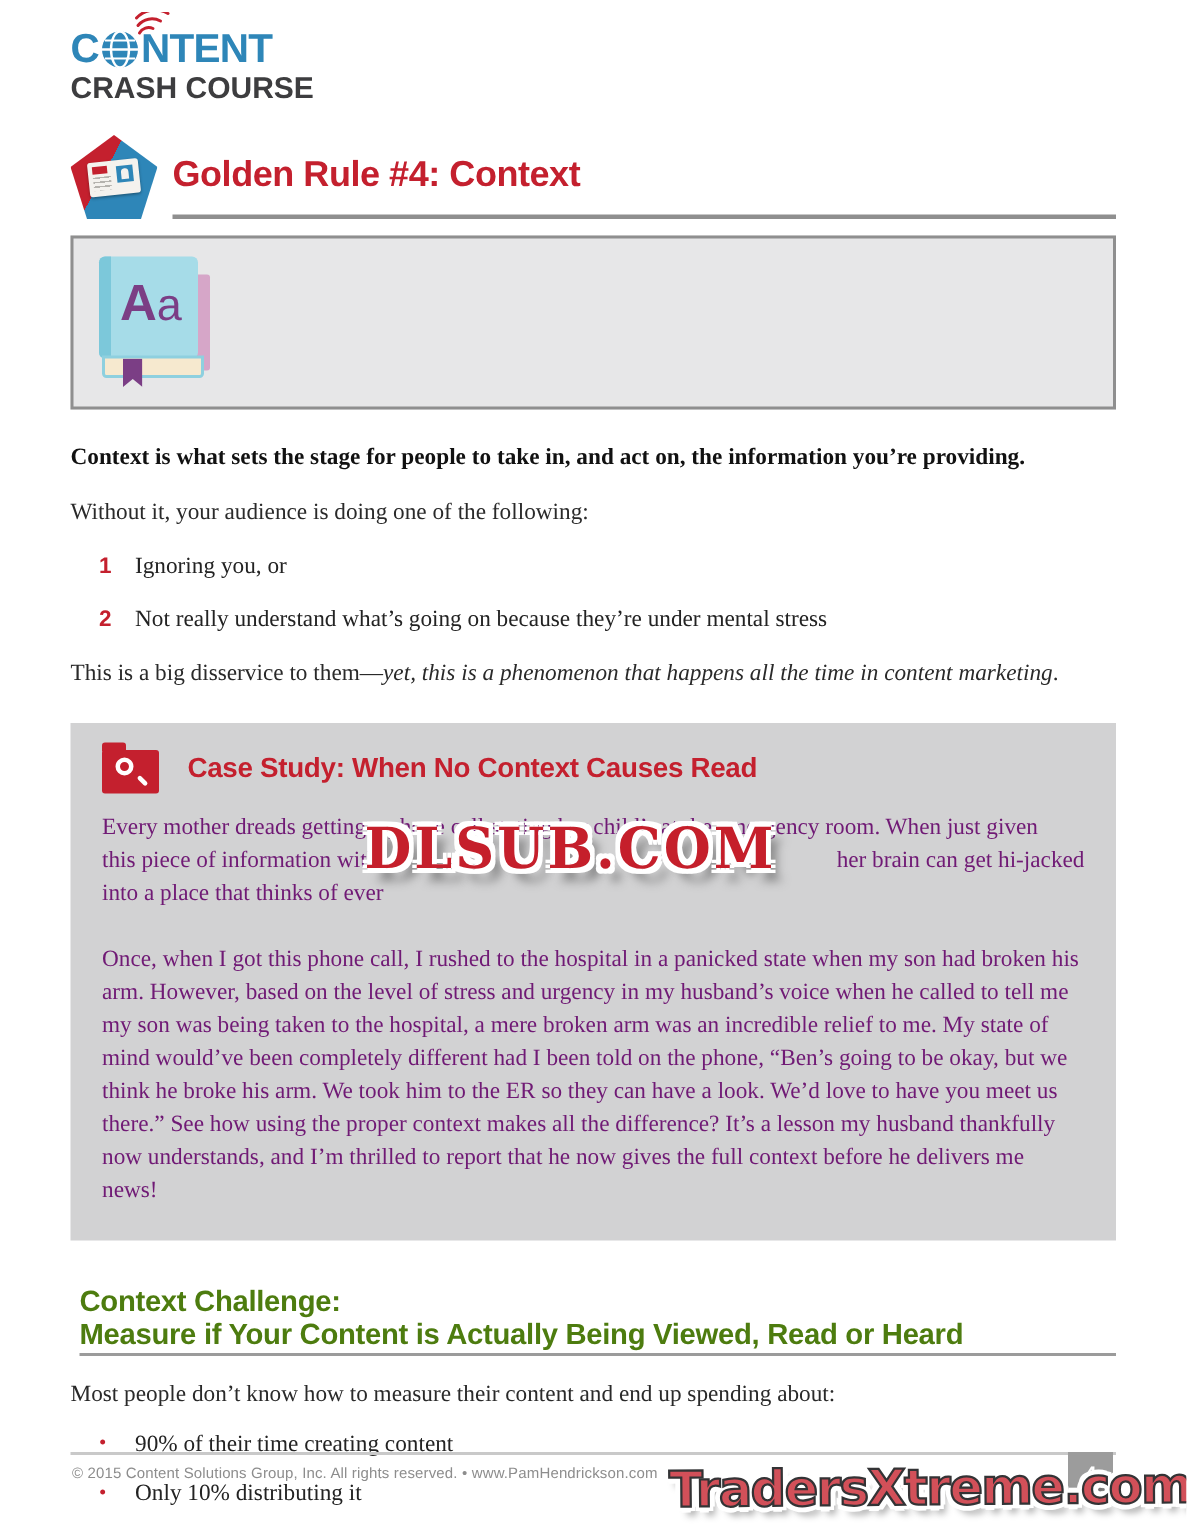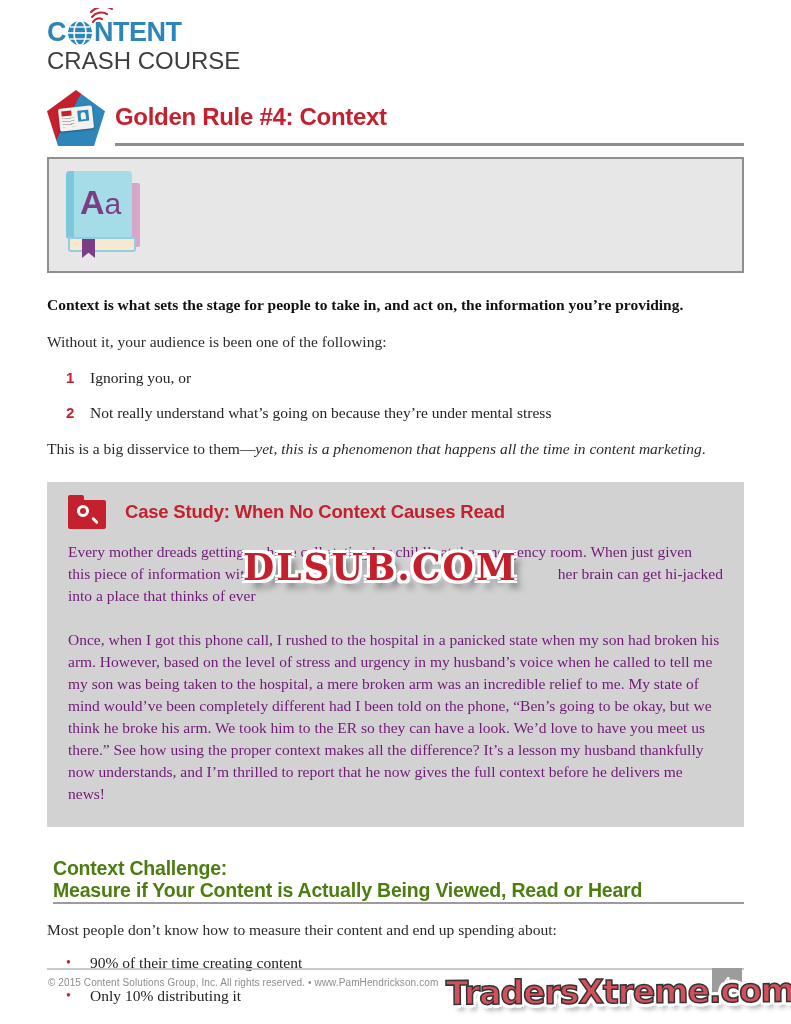--- a/index.html
+++ b/index.html
@@ -21,21 +21,21 @@
     display: flex; align-items: center;
     font-family: "Liberation Sans", sans-serif;
     font-weight: bold; font-size: 27px; letter-spacing: -0.5px;
     color: #2e86b8; line-height: 1; position: relative;
   }
   .globe-wrap { position: relative; width: 26px; height: 26px; margin: 0 1px; }
   .globe-wrap svg { display:block; }
   .signal { position: absolute; left: 22px; top: -12px; }
   .logo-line2 {
     font-family: "Liberation Sans", sans-serif;
-    font-weight: normal; font-size: 24px; letter-spacing: 0px;
+    font-weight: bold; font-size: 20px; letter-spacing: 0px;
     color: #3d3d3f; line-height: 1.1; margin-top: 2px;
   }
   .tc4s {
     position: absolute; right: 4px; top: 0px;
     font-family: "Liberation Sans", sans-serif;
     font-weight: bold; font-size: 42px; letter-spacing: -1px;
     background: linear-gradient(180deg, #2c2c2e 32%, #4a3534 62%, #8e6056 88%);
     -webkit-background-clip: text; background-clip: text; color: transparent;
     filter: drop-shadow(2px 3px 2px rgba(130,95,85,0.55));
   }
@@ -211,21 +211,21 @@
       <div class="book-back"></div>
       <div class="book-front"></div>
       <div class="book-spine"></div>
       <div class="book-aa"><span class="big">A</span><span class="small">a</span></div>
       <div class="book-pages"></div>
       <div class="bookmark"></div>
     </div>
   </div>
 
   <p class="para lead">Context is what sets the stage for people to take in, and act on, the information you’re providing.</p>
-  <p class="para mt14">Without it, your audience is been one of the following:</p>
+  <p class="para mt14">Without it, your audience is doing one of the following:</p>
 
   <div class="num-item">
     <span class="num">1</span>
     <span>Ignoring you, or</span>
   </div>
   <div class="num-item">
     <span class="num">2</span>
     <span>Not really understand what’s going on because they’re under mental stress</span>
   </div>
 

